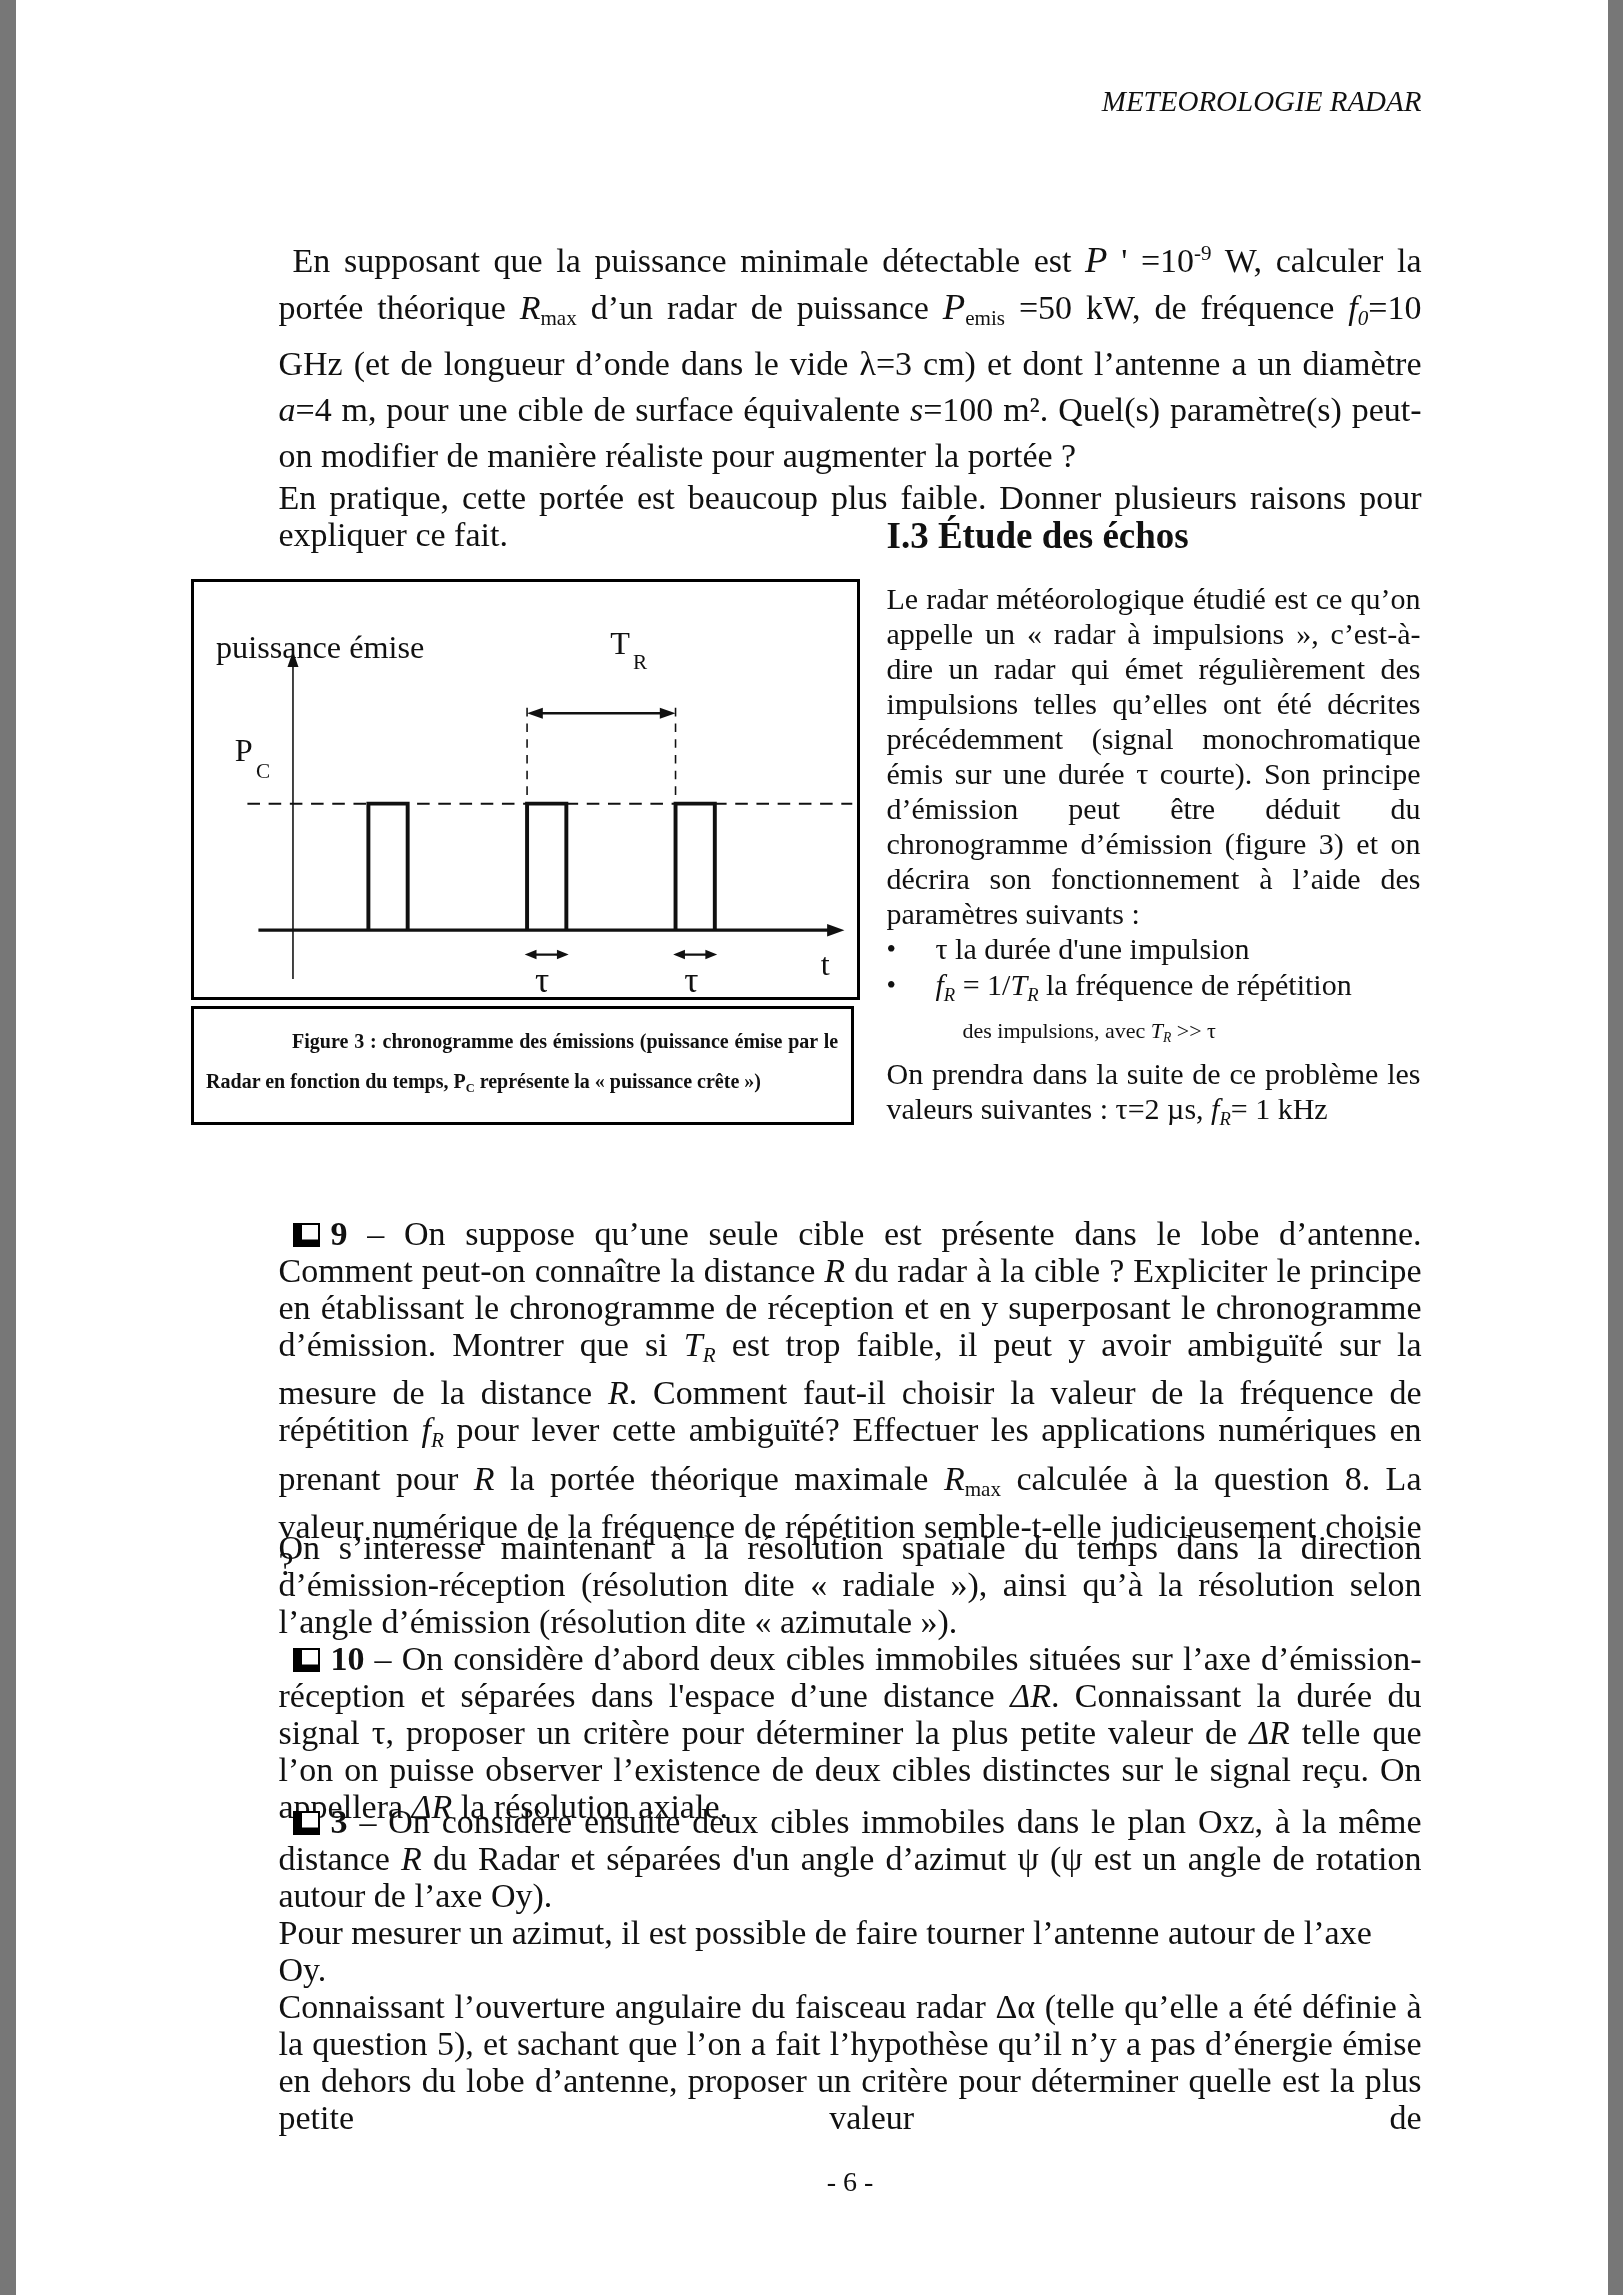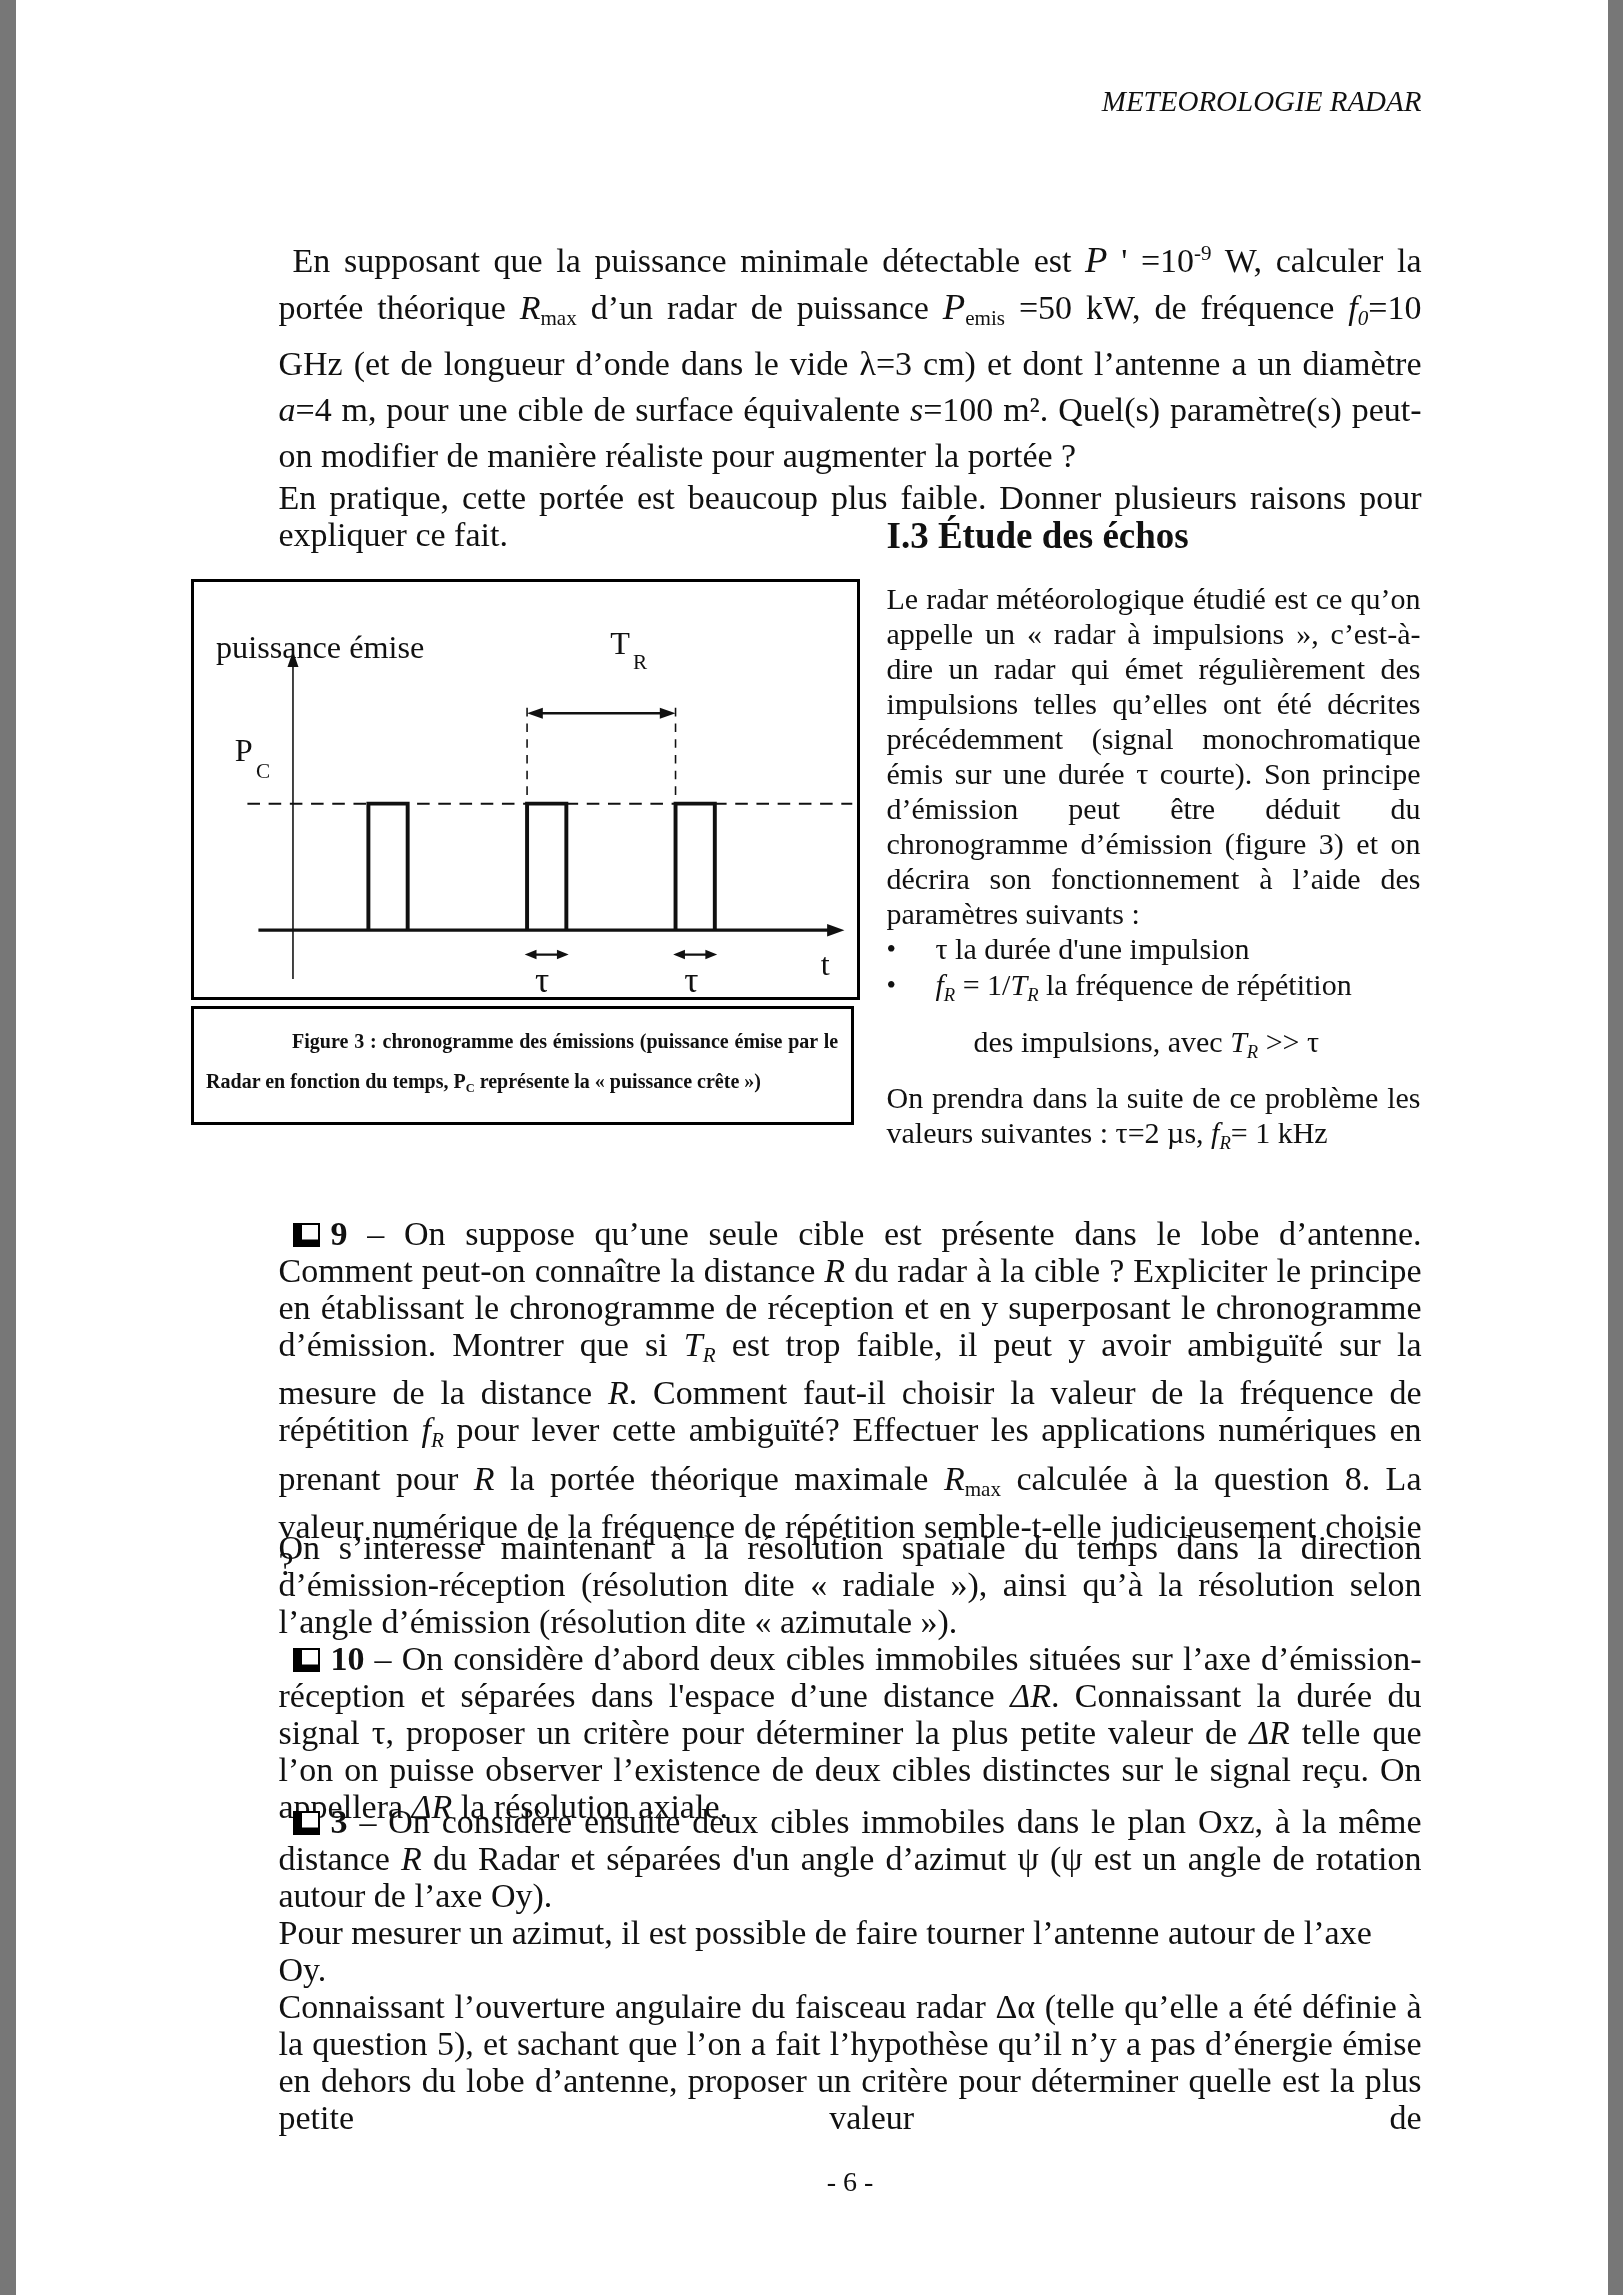--- a/index.html
+++ b/index.html
@@ -31,21 +31,21 @@
   .fig-box svg{position:absolute;left:0;top:0;width:100%;height:100%;}
   .fig-box text{font-family:"Liberation Serif","DejaVu Serif",serif;fill:#111;}
   .fig-caption{margin-top:5.5px;width:632px;border:3.1px solid #000;padding:12.6px 12.6px 14px 12.6px;
                font-weight:bold;font-size:20px;line-height:40px;text-align:justify;text-indent:86px;}
   
   .right-col{position:absolute;left:871px;top:515px;width:534px;}
   .right-col h2{font-size:37px;line-height:41px;margin:0 0 25px 0;font-weight:bold;}
   .rc{font-size:30px;line-height:35px;text-align:justify;margin:0;}
   .bullet{display:flex;font-size:30px;line-height:36px;margin:0;}
   .bdot{width:49px;flex:0 0 49px;font-size:27px;}
-  .bullet-cont{font-size:30px;line-height:36px;padding-left:76px;margin:11px;}
+  .bullet-cont{font-size:22px;line-height:36px;padding-left:76px;margin:0;}
   
   .qblock{position:absolute;left:263px;width:1143px;margin-top:32px;}
   .q9{top:1183px;}
   .inter{top:1497px;}
   .q10{top:1608px;}
   .q11{top:1771px;}
   .q11 p{margin:0;}
 </style>
 </head>
 <body>

